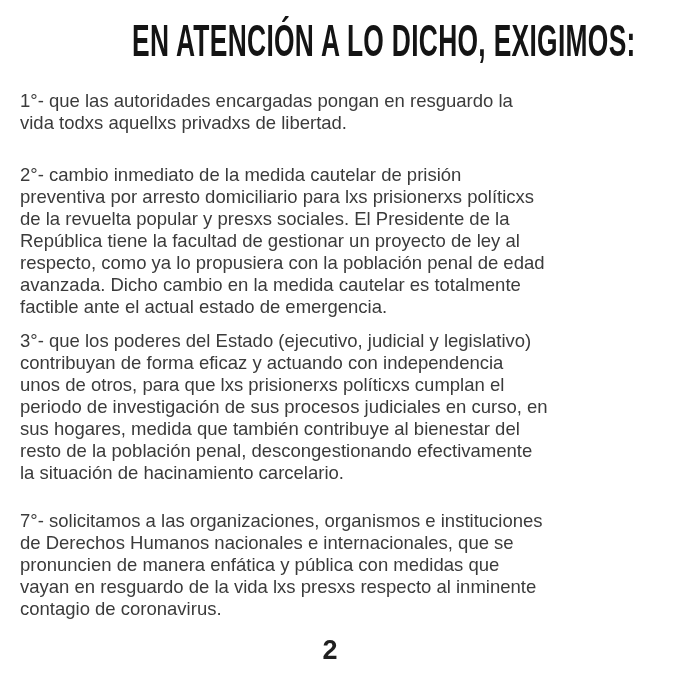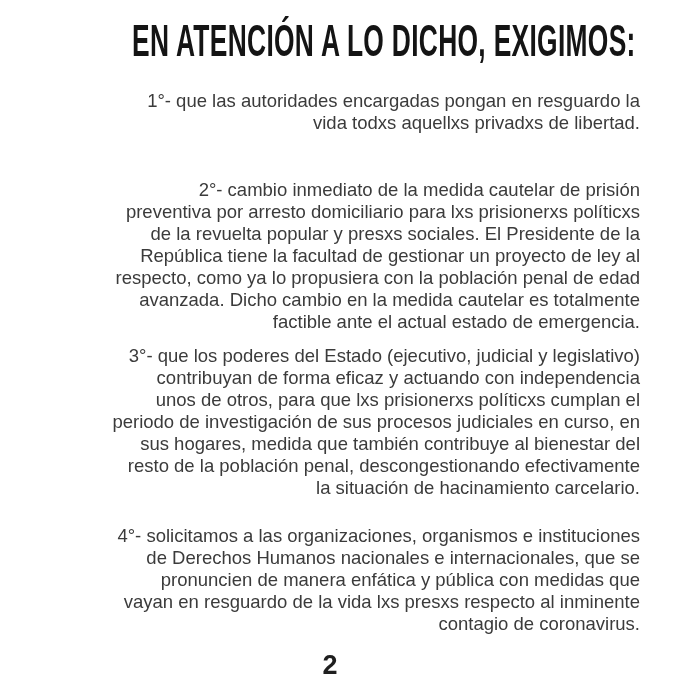--- a/index.html
+++ b/index.html
@@ -28,28 +28,28 @@
       font-size: 44px;
       line-height: 50px;
       color: #141414;
       white-space: nowrap;
       transform: scaleX(0.60);
       transform-origin: 50% 50%;
       letter-spacing: 0.5px;
     }
     .demand {
       margin: 0 20px;
-      text-align: right;
+      text-align: left;
       font-size: 18.5px;
       line-height: 22px;
       color: #3b3b3b;
       white-space: pre-line;
     }
     .demand-1 { margin-top: 24px; }
-    .demand-2 { margin-top: 45px; }
+    .demand-2 { margin-top: 30px; }
     .demand-3 { margin-top: 12px; }
     .demand-4 { margin-top: 26px; }
     .page-number {
       margin-top: 14px;
       text-align: center;
       font-weight: bold;
       font-size: 27px;
       line-height: 32px;
       color: #1f1f1f;
     }
@@ -72,20 +72,20 @@
 factible ante el actual estado de emergencia.</p>
 
   <p class="demand demand-3">3°- que los poderes del Estado (ejecutivo, judicial y legislativo)
 contribuyan de forma eficaz y actuando con independencia
 unos de otros,  para que lxs prisionerxs políticxs cumplan el
 periodo de investigación de sus procesos judiciales en curso, en
 sus hogares, medida que también contribuye al bienestar del
 resto de la población penal, descongestionando efectivamente
 la situación de hacinamiento carcelario.</p>
 
-  <p class="demand demand-4">4°- solicitamos a las organizaciones, organismos e instituciones
+  <p class="demand demand-4">7°- solicitamos a las organizaciones, organismos e instituciones
 de Derechos Humanos nacionales e internacionales, que se
 pronuncien de manera enfática y pública con medidas que
 vayan en resguardo de la vida lxs presxs respecto al inminente
 contagio de coronavirus.</p>
 
   <div class="page-number">2</div>
 </div>
 
 </body></html>

